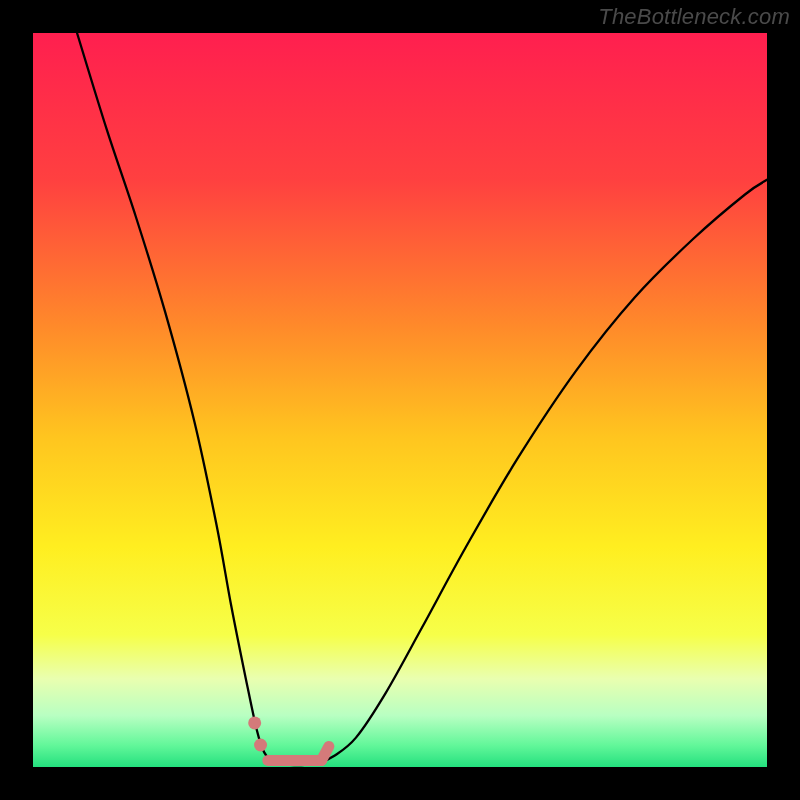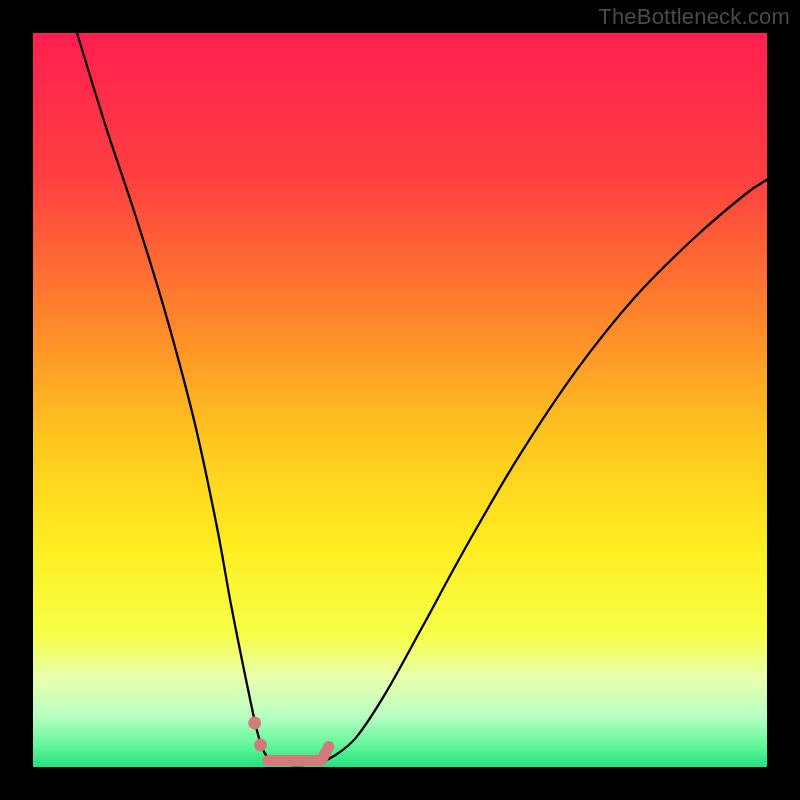--- a/index.html
+++ b/index.html
@@ -19,20 +19,21 @@
   }
   .watermark {
     position: absolute;
     top: 4px;
     right: 10px;
     color: #4a4a4a;
     font-size: 22px;
     font-weight: 500;
     letter-spacing: 0.2px;
     z-index: 10;
+    font-style: italic;
   }
   svg.plot {
     position: absolute;
     top: 0;
     left: 0;
   }
 </style>
 </head>
 <body>
 

